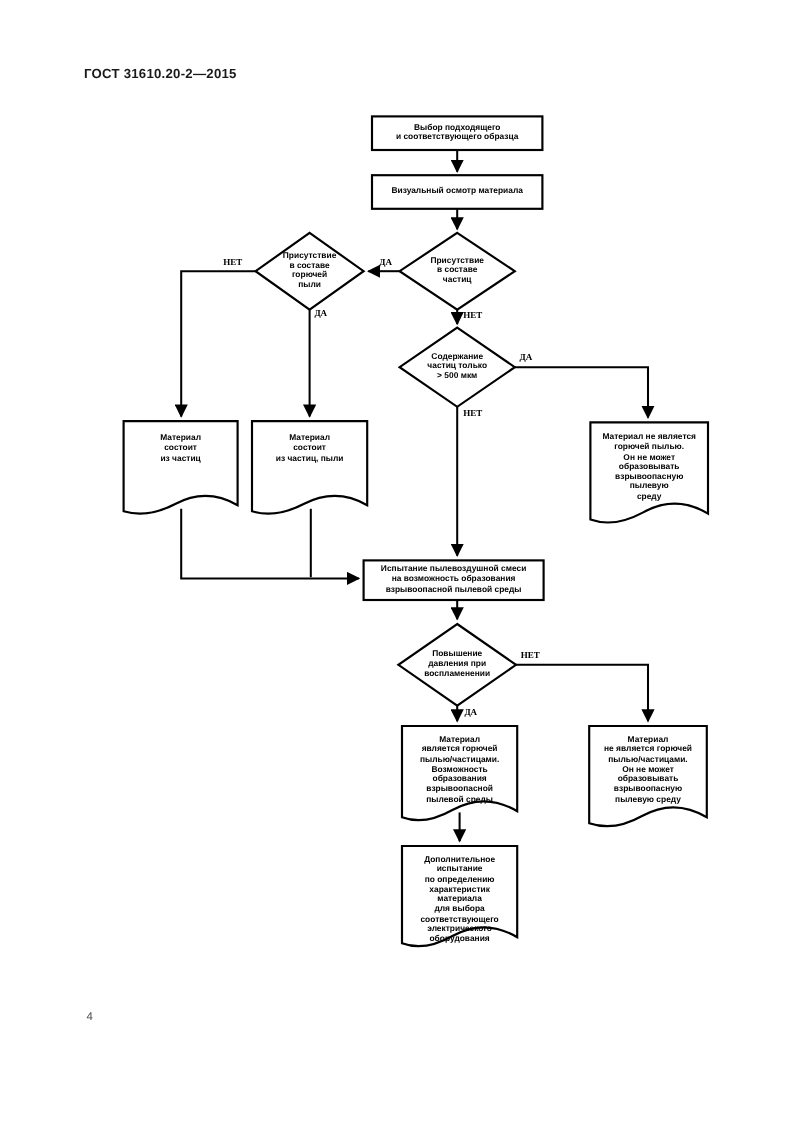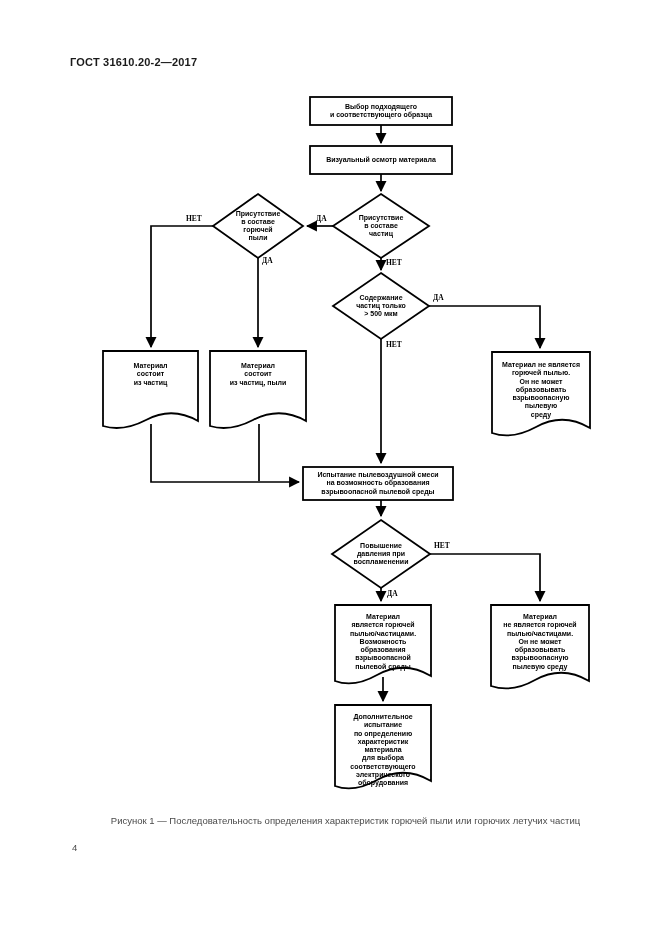--- a/index.html
+++ b/index.html
@@ -37,21 +37,21 @@
   .pagenum{
     position:absolute;left:72px;top:842px;
     font-size:9.5px;color:#4a4a4a;
   }
 </style>
 </head>
 <body>
 
 <div id="page">
 
-  <div class="hdr">ГОСТ 31610.20-2—2017</div>
+  <div class="hdr">ГОСТ 31610.20-2—2015</div>
 
   <svg id="shapes" width="661" height="935" viewBox="0 0 661 935">
     <defs>
       <marker id="arr" viewBox="0 0 10 10" refX="9" refY="5" markerWidth="6.5" markerHeight="6.5" orient="auto">
         <path d="M0,0 L10,5 L0,10 z" fill="#000"></path>
       </marker>
     </defs>
 
     <g stroke="#000" stroke-width="1.7" fill="none">
       <path d="M381,125 V143" marker-end="url(#arr)"></path>
@@ -145,16 +145,15 @@
 
   <div class="elbl" style="left:186px;top:214px;">НЕТ</div>
   <div class="elbl" style="left:316px;top:214px;">ДА</div>
   <div class="elbl" style="left:262px;top:256px;">ДА</div>
   <div class="elbl" style="left:386px;top:258px;">НЕТ</div>
   <div class="elbl" style="left:433px;top:293px;">ДА</div>
   <div class="elbl" style="left:386px;top:340px;">НЕТ</div>
   <div class="elbl" style="left:434px;top:541px;">НЕТ</div>
   <div class="elbl" style="left:387px;top:589px;">ДА</div>
 
-  <div class="caption">Рисунок 1 — Последовательность определения характеристик горючей пыли или горючих летучих частиц</div>
   <div class="pagenum">4</div>
 
 </div>
 
 </body></html>

